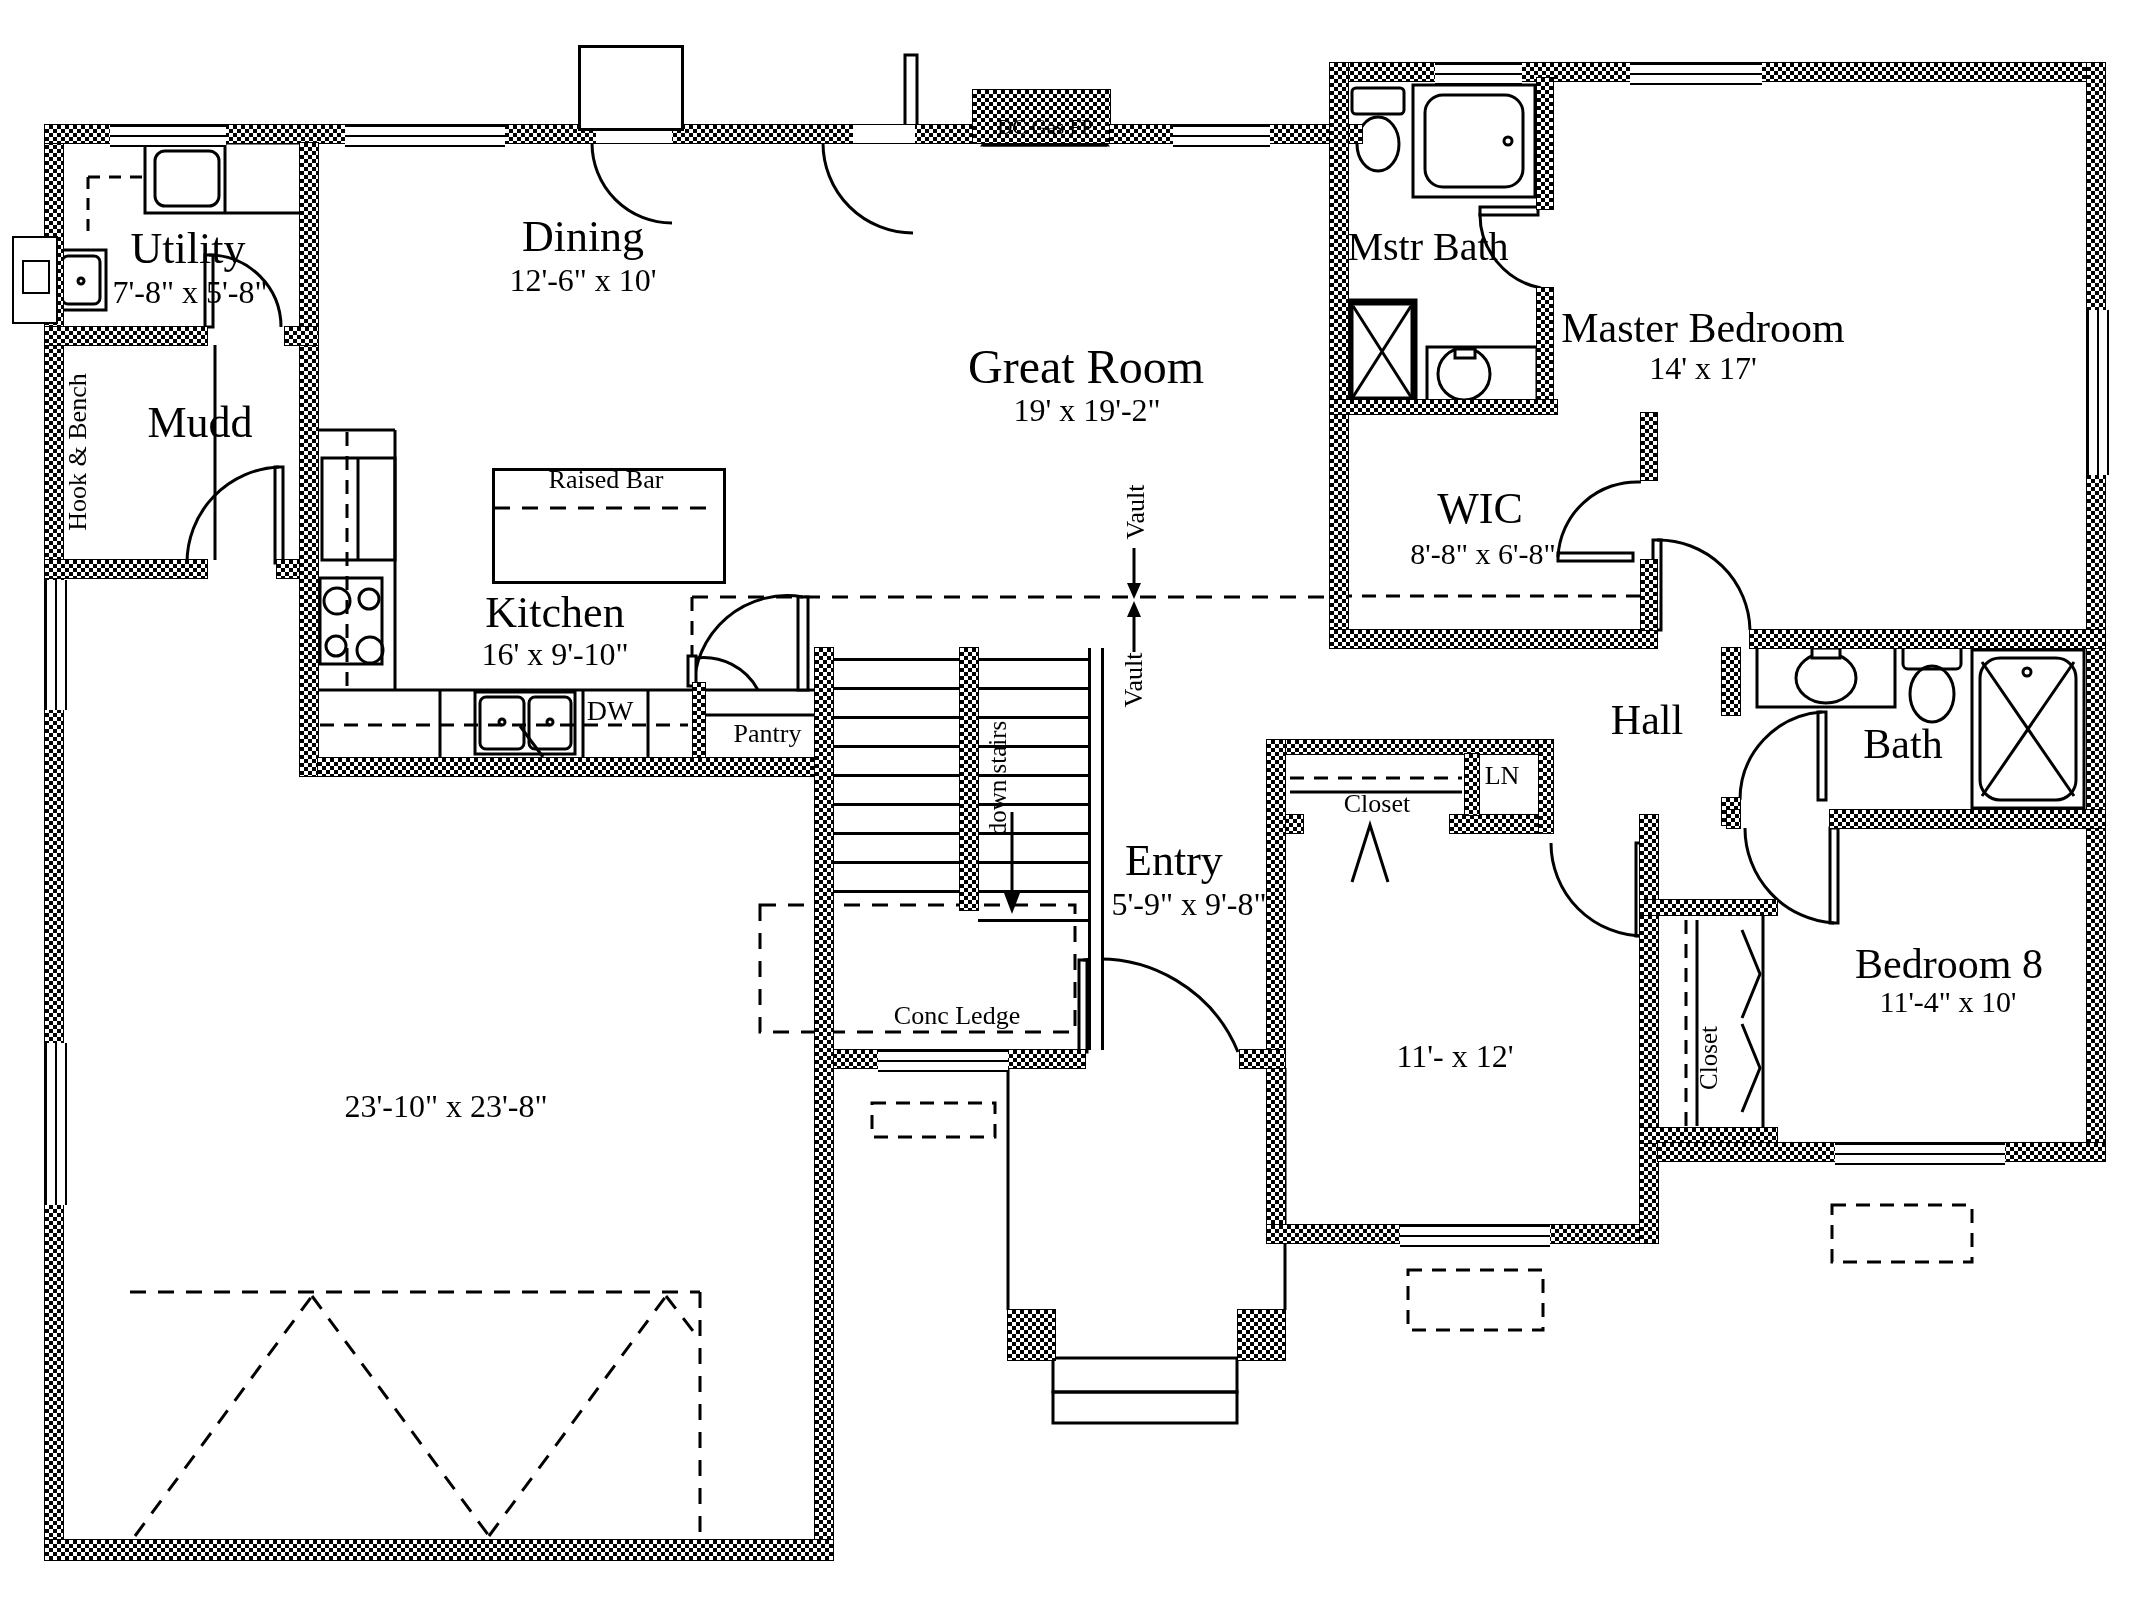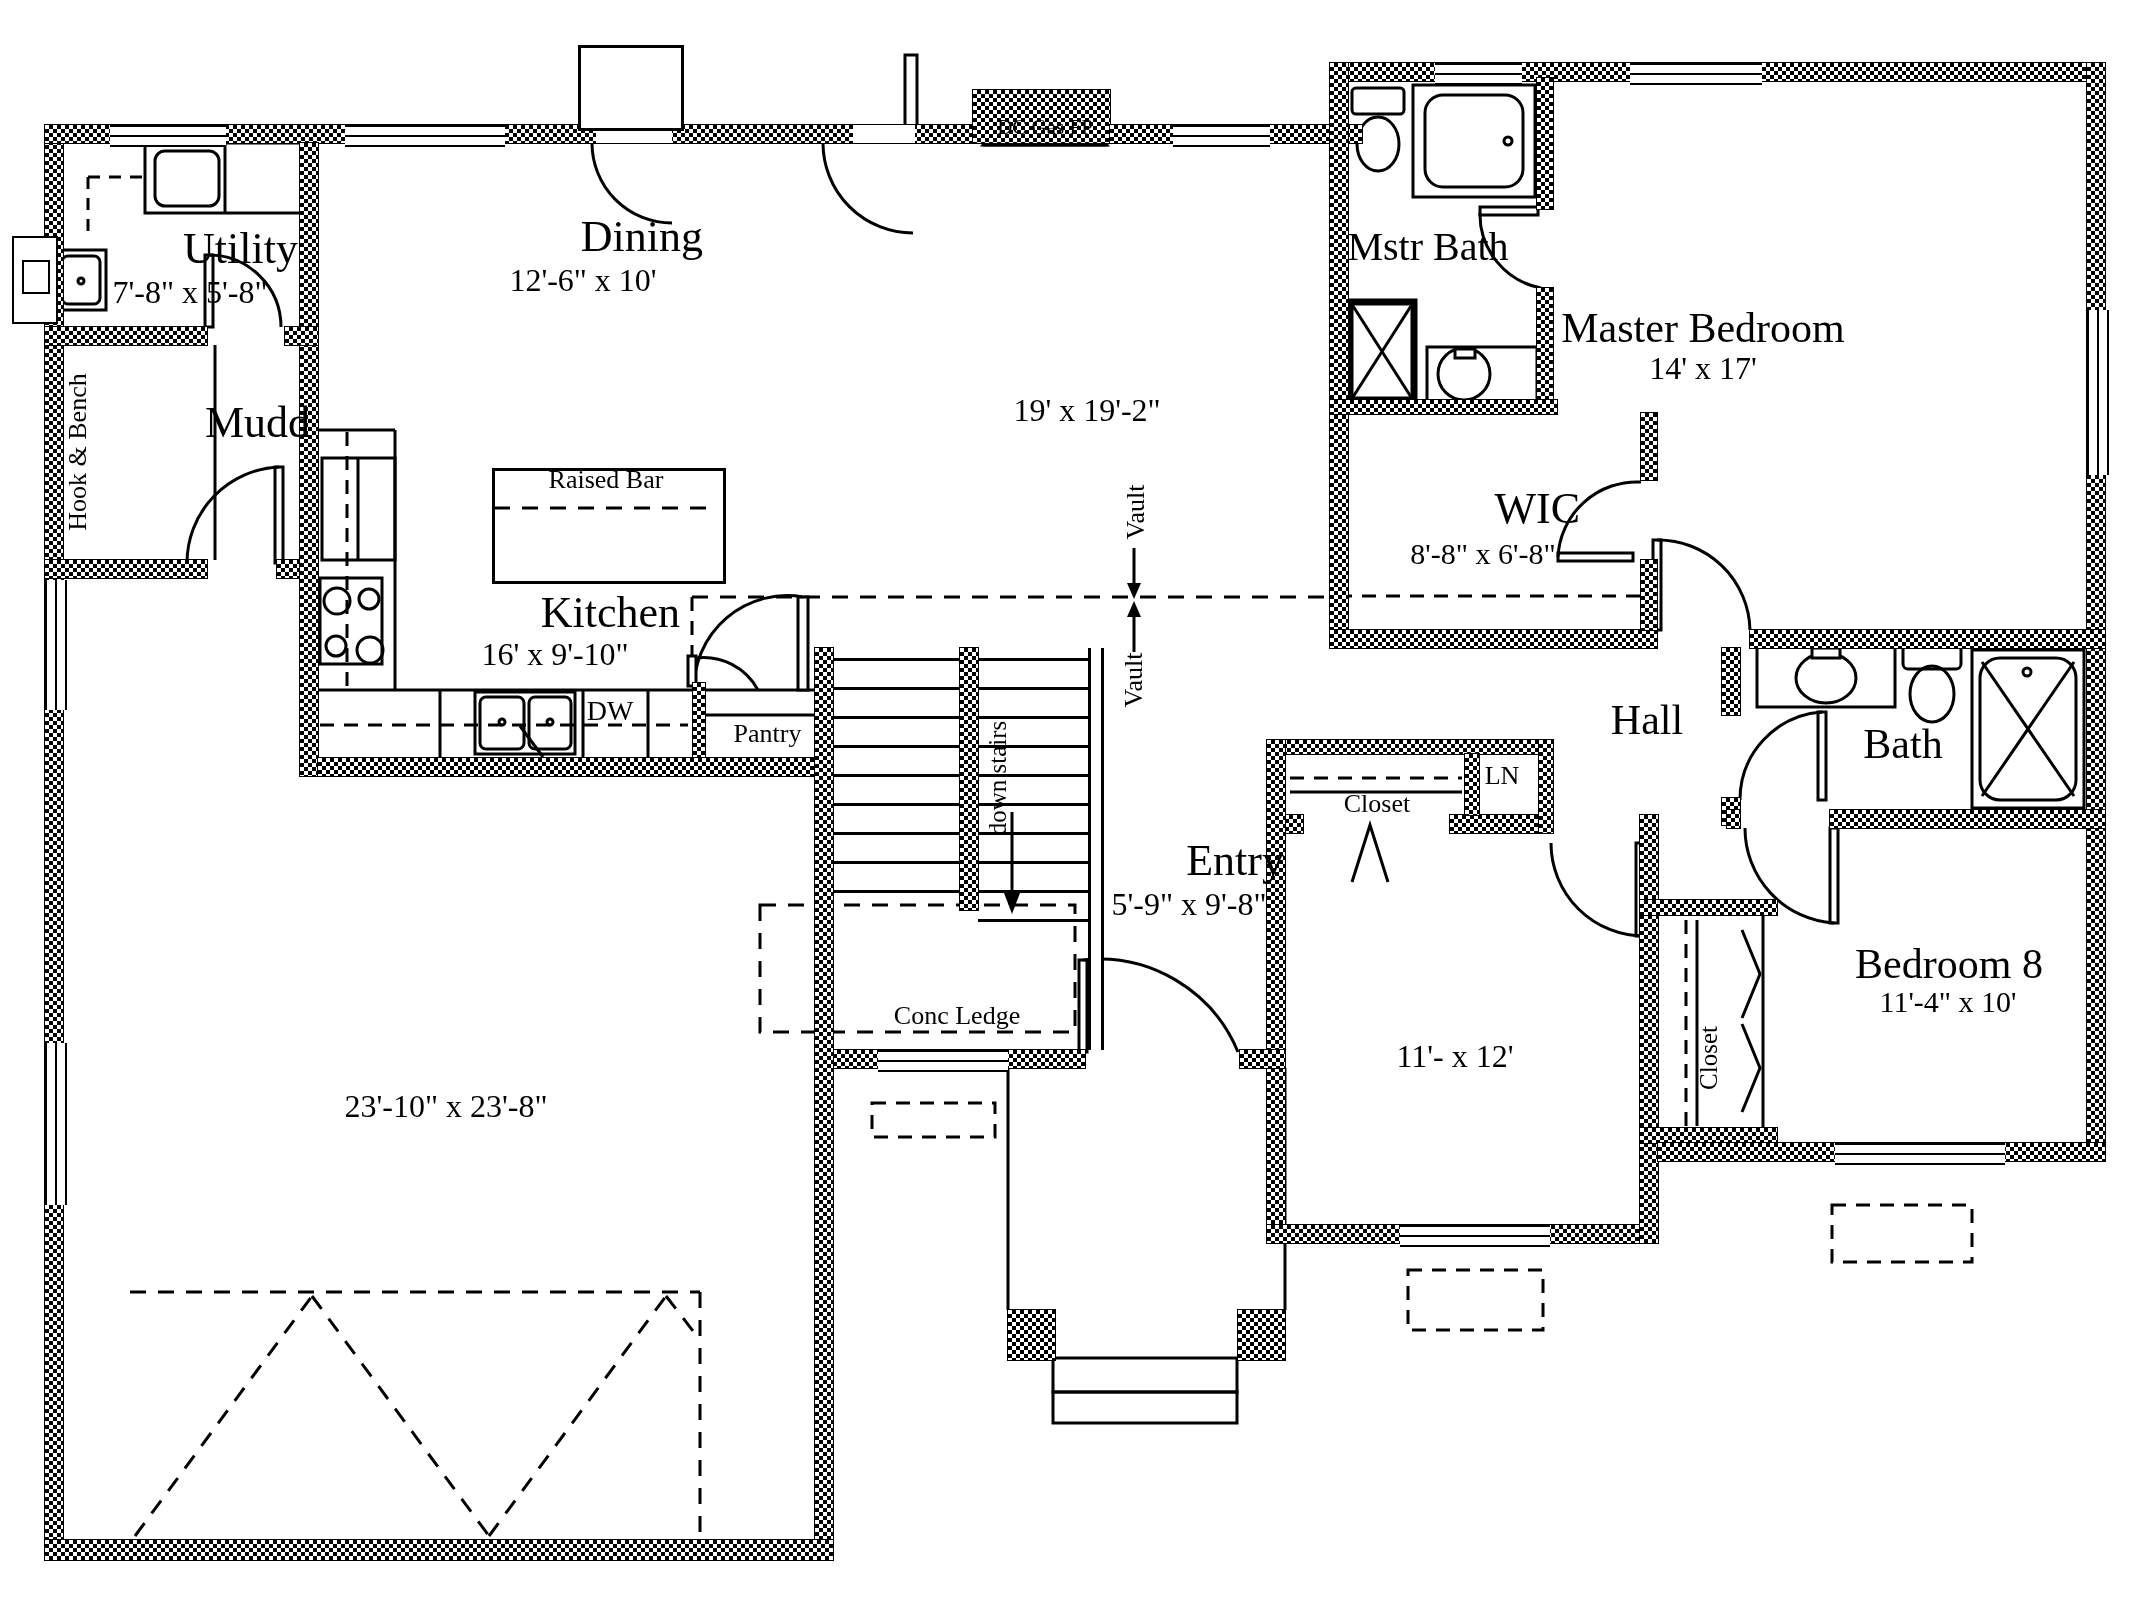--- a/index.html
+++ b/index.html
@@ -14,21 +14,21 @@
         background-image:linear-gradient(to bottom,#fff 0 42%,#000 42% 58%,#fff 58% 100%);}
   .window-v{position:absolute;background:#fff;border-left:2px solid #000;border-right:2px solid #000;
         background-image:linear-gradient(to right,#fff 0 42%,#000 42% 58%,#fff 58% 100%);}
   .opening{position:absolute;background:#fff;}
   .rail{position:absolute;background:#fff;border-left:3px solid #000;border-right:3px solid #000;}
   .stairs{position:absolute;background-image:repeating-linear-gradient(to bottom,#000 0 3px,transparent 3px 29px);}
   .box{position:absolute;border:3px solid #000;background:transparent;}
   .boxw{position:absolute;border:3px solid #000;background:#fff;}
   .label{position:absolute;text-align:center;white-space:nowrap;line-height:1.05;}
   .rot{transform:rotate(-90deg);transform-origin:center center;white-space:normal;}
-  .xl{font-size:48px;} .lg{font-size:44px;text-align:right;} .md{font-size:32px;} .sm{font-size:26px;} .xs{font-size:21px;}
+  .xl{font-size:48px;} .lg{font-size:44px;} .md{font-size:32px;} .sm{font-size:26px;} .xs{font-size:21px;}
   svg{position:absolute;left:0;top:0;}
 </style>
 </head>
 <body>
 
 <div id="plan">
 
   <svg width="2144" height="1614" viewBox="0 0 2144 1614">
     <g fill="none" stroke="#000" stroke-width="3">
 
@@ -209,20 +209,21 @@
   <div class="box" style="left:22px;top:260px;width:24px;height:30px;border-width:2px"></div>
 
   <div class="label lg" style="left:78px;top:226px;width:220px">Utility</div>
   <div class="label md" style="left:70px;top:276px;width:240px">7'-8" x 5'-8"</div>
   <div class="label lg" style="left:90px;top:400px;width:220px">Mudd</div>
   <div class="label sm rot" style="left:-5px;top:436px;width:170px;height:32px">Hook &amp; Bench</div>
 
   <div class="label lg" style="left:463px;top:214px;width:240px">Dining</div>
   <div class="label md" style="left:458px;top:264px;width:250px">12'-6" x 10'</div>
 
+  <div class="label xl" style="left:936px;top:342px;width:300px">Great Room</div>
   <div class="label md" style="left:952px;top:394px;width:270px">19' x 19'-2"</div>
 
   <div class="label lg" style="left:430px;top:590px;width:250px">Kitchen</div>
   <div class="label md" style="left:425px;top:638px;width:260px">16' x 9'-10"</div>
 
   <div class="label sm" style="left:492px;top:466px;width:228px">Raised Bar</div>
   <div class="label sm" style="left:575px;top:696px;width:70px;font-size:28px">DW</div>
   <div class="label sm" style="left:705px;top:720px;width:125px">Pantry</div>
 
   <div class="label" style="left:1338px;top:226px;width:180px;font-size:40px">Mstr Bath</div>

